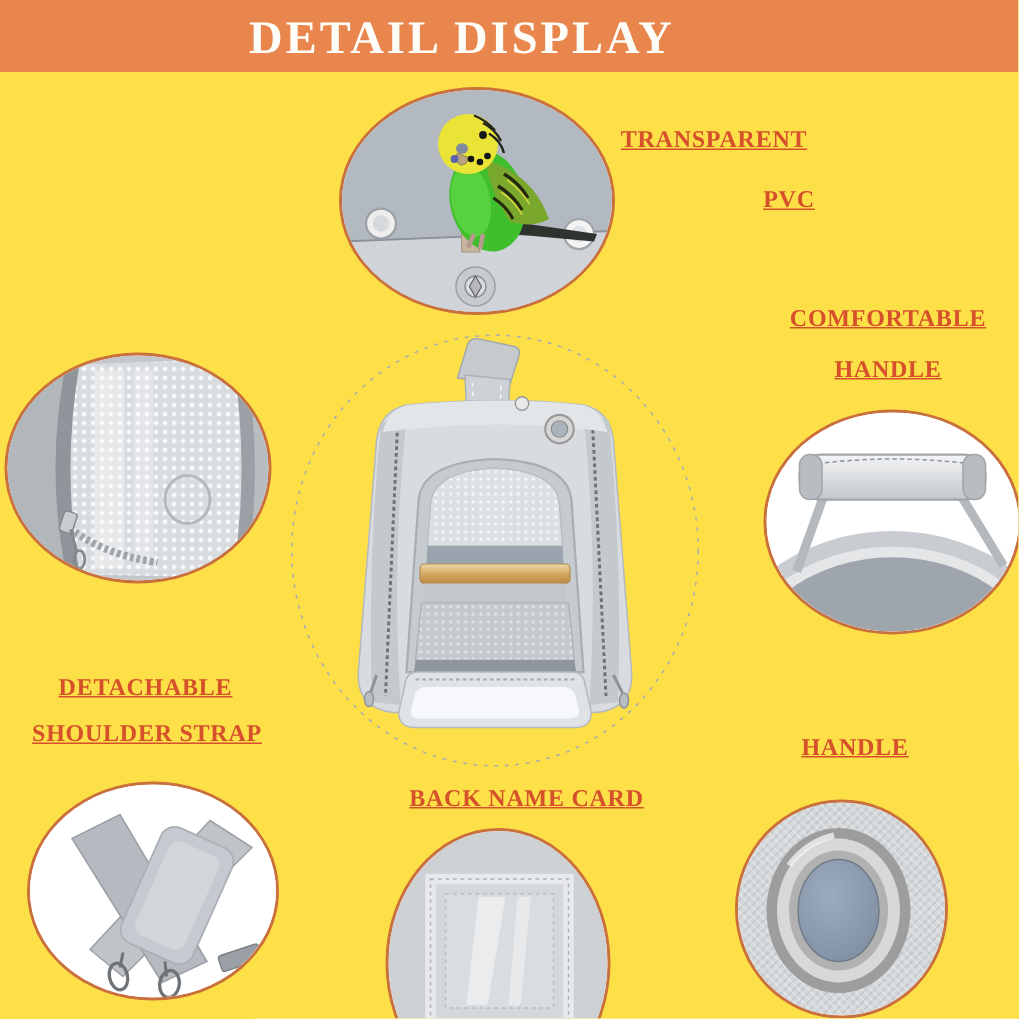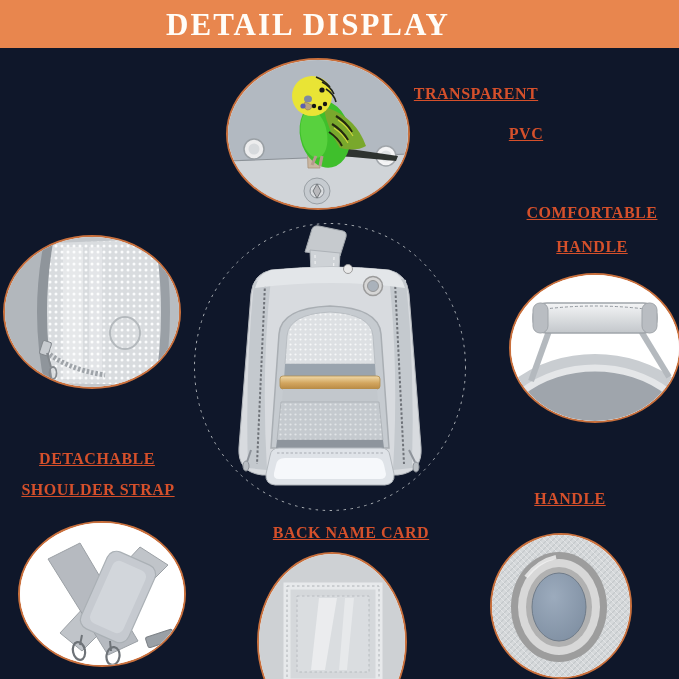--- a/index.html
+++ b/index.html
@@ -1,17 +1,17 @@
 <!DOCTYPE html>
 <html><head>
 <meta charset="utf-8">
 <style>
   html,body{margin:0;padding:0;}
   body{width:679px;height:679px;background:#ffffff;font-family:"Liberation Serif", serif;}
-  #stage{position:relative;width:679px;height:679px;overflow:hidden;background:#0f172a;}
+  #stage{position:relative;width:679px;height:679px;overflow:hidden;background:#fde047;}
   
   .banner{position:absolute;left:0;top:0;width:679px;height:48px;background:#e8864e;}
   .banner-title{position:absolute;left:308px;top:25px;transform:translate(-50%,-50%);
     color:#fffdf8;font-size:31px;font-weight:bold;letter-spacing:2px;white-space:nowrap;}
   
   .lbl{position:absolute;transform:translate(-50%,-50%);color:#d5502b;font-weight:bold;
     font-size:16px;letter-spacing:0.5px;white-space:nowrap;text-decoration:underline;}
   
   .photo{position:absolute;border:2px solid #c9703d;border-radius:50%;overflow:hidden;background:#fff;}
   .photo svg{display:block;}

